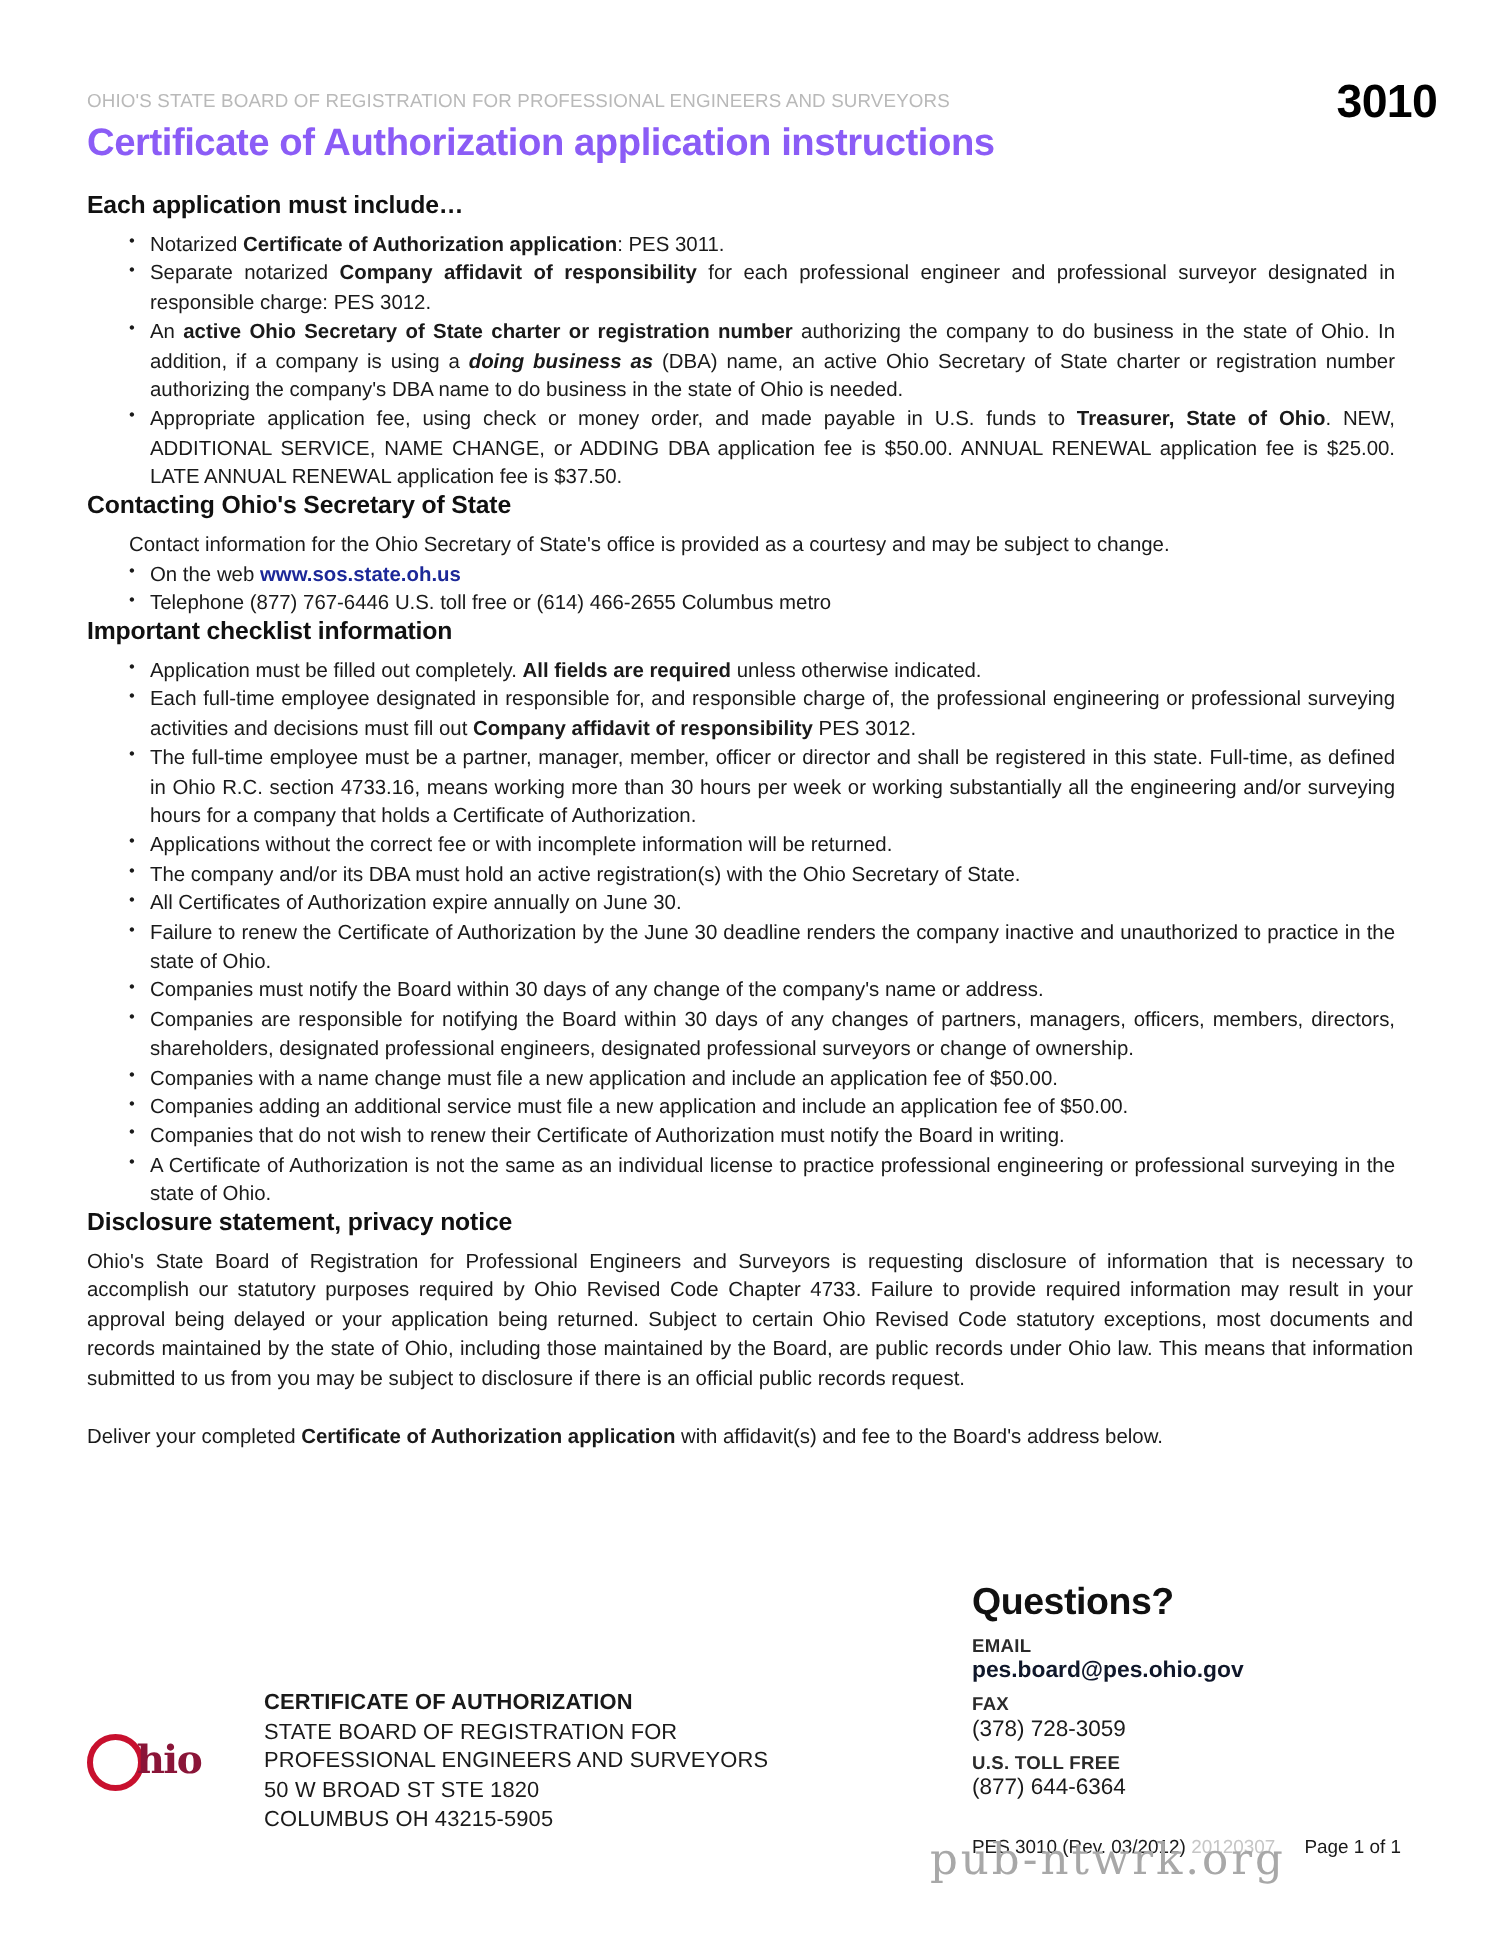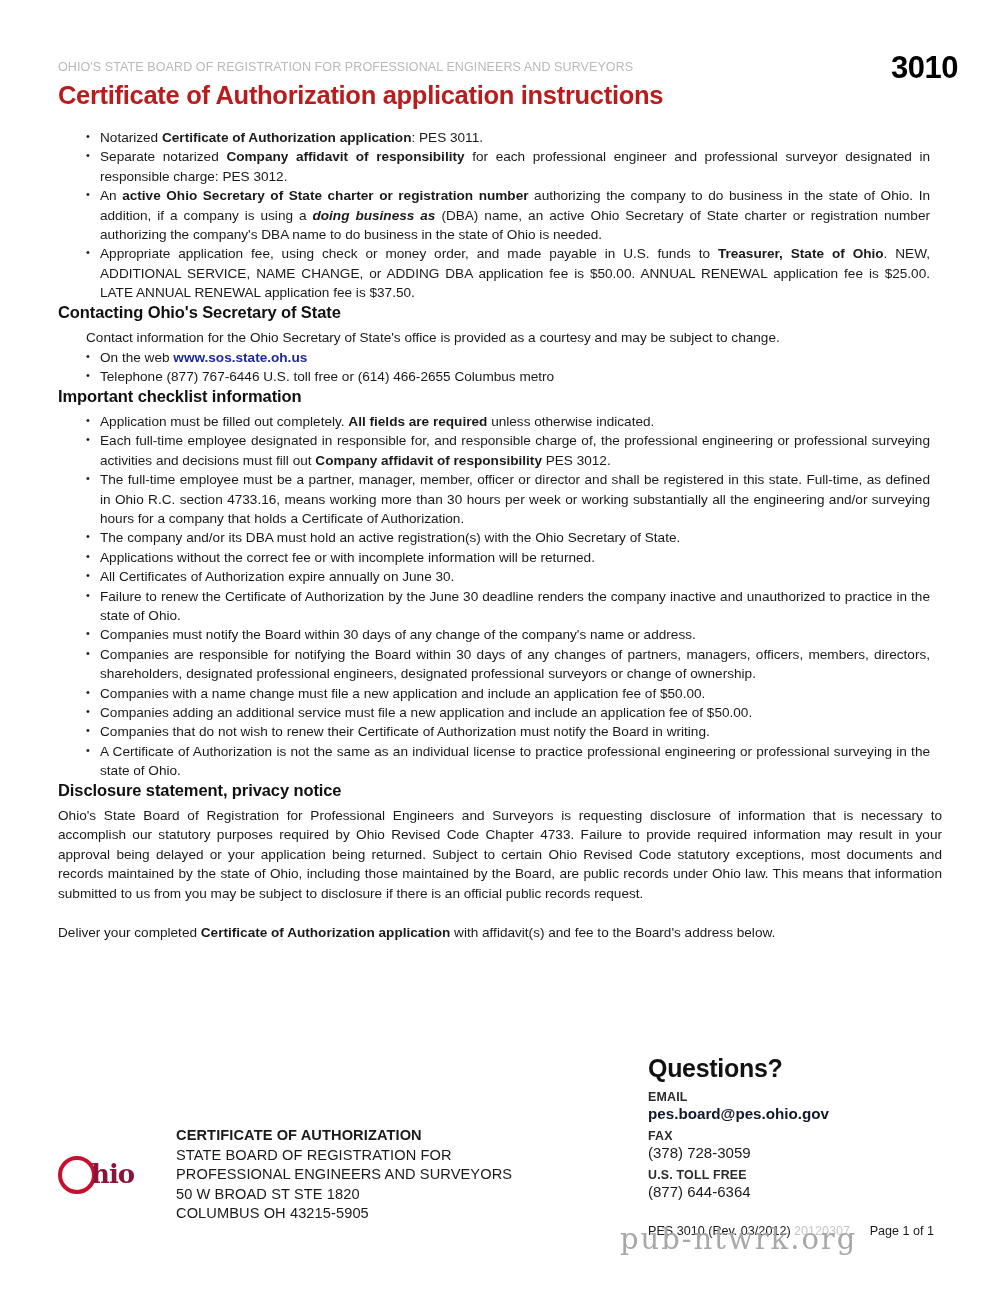--- a/index.html
+++ b/index.html
@@ -45,21 +45,21 @@
     font-size: 31px;
     font-weight: bold;
     letter-spacing: -0.5px;
     color: #000000;
   }
   .header-title {
     font-size: 25.5px;
     font-weight: bold;
     letter-spacing: -0.3px;
     margin-top: 7px;
-    color: #b91c1c;
+    color: #8b5cf6;
   }
 
   
   .content {
     position: absolute;
     left: 58px;
     top: 128px;
     width: 884px;
   }
   h2.section-head {
@@ -227,20 +227,21 @@
 <div class="page">
 
   <div class="header">
     <div class="header-eyebrow">OHIO'S STATE BOARD OF REGISTRATION FOR PROFESSIONAL ENGINEERS AND SURVEYORS</div>
     <div class="form-number">3010</div>
     <div class="header-title">Certificate of Authorization application instructions</div>
   </div>
 
   <div class="content">
 
+    <h2 class="section-head sec-gap-1">Each application must include…</h2>
     <div class="indent-block">
       <ul class="bullets" id="list-each-application">
           <li><span>Notarized </span><span style="font-weight: bold;">Certificate of Authorization application</span><span>: PES 3011.</span></li>
           <li><span>Separate notarized </span><span style="font-weight: bold;">Company affidavit of responsibility</span><span> for each professional engineer and professional surveyor designated in responsible charge: PES 3012.</span></li>
           <li><span>An </span><span style="font-weight: bold;">active Ohio Secretary of State charter or registration number</span><span> authorizing the company to do business in the state of Ohio. In addition, if a company is using a </span><span style="font-weight: bold; font-style: italic;">doing business as</span><span> (DBA) name, an active Ohio Secretary of State charter or registration number authorizing the company's DBA name to do business in the state of Ohio is needed.</span></li>
           <li><span>Appropriate application fee, using check or money order, and made payable in U.S. funds to </span><span style="font-weight: bold;">Treasurer, State of Ohio</span><span>. NEW, ADDITIONAL SERVICE, NAME CHANGE, or  ADDING DBA application fee is $50.00. ANNUAL RENEWAL application fee is $25.00. LATE ANNUAL RENEWAL application fee is $37.50.</span></li>
         </ul>
     </div>
 
     <h2 class="section-head sec-gap-2">Contacting Ohio's Secretary of State</h2>
@@ -251,22 +252,22 @@
           <li><span>Telephone (877) 767-6446 U.S. toll free or (614) 466-2655 Columbus metro</span></li>
         </ul>
     </div>
 
     <h2 class="section-head sec-gap-3">Important checklist information</h2>
     <div class="indent-block">
       <ul class="bullets" id="list-checklist">
           <li><span>Application must be filled out completely. </span><span style="font-weight: bold;">All fields are required</span><span> unless otherwise indicated.</span></li>
           <li><span>Each full-time employee designated in responsible for, and responsible charge of, the professional engineering or professional surveying activities and decisions must fill out </span><span style="font-weight: bold;">Company affidavit of responsibility</span><span> PES 3012.</span></li>
           <li><span>The full-time employee must be a partner, manager, member, officer or director and shall be registered in this state. Full-time, as defined in Ohio R.C. section 4733.16, means working more than 30 hours per week or working substantially all the engineering and/or surveying hours for a company that holds a Certificate of Authorization.</span></li>
+          <li><span>Applications without the correct fee or with incomplete information will be returned.</span></li>
           <li><span>The company and/or its DBA must hold an active registration(s) with the Ohio Secretary of State.</span></li>
-          <li><span>Applications without the correct fee or with incomplete information will be returned.</span></li>
           <li><span>All Certificates of Authorization expire annually on June 30.</span></li>
           <li><span>Failure to renew the Certificate of Authorization by the June 30 deadline renders the company inactive and unauthorized to practice in the state of Ohio.</span></li>
           <li><span>Companies must notify the Board within 30 days of any change of the company's name or address.</span></li>
           <li><span>Companies are responsible for notifying the Board within 30 days of any changes of partners, managers, officers, members, directors, shareholders, designated professional engineers, designated professional surveyors or change of ownership.</span></li>
           <li><span>Companies with a name change must file a new application and include an application fee of $50.00.</span></li>
           <li><span>Companies adding an additional service must file a new application and include an application fee of $50.00.</span></li>
           <li><span>Companies that do not wish to renew their Certificate of Authorization must notify the Board in writing.</span></li>
           <li><span>A Certificate of Authorization is not the same as an individual license to practice professional engineering or professional surveying in the state of Ohio.</span></li>
         </ul>
     </div>

